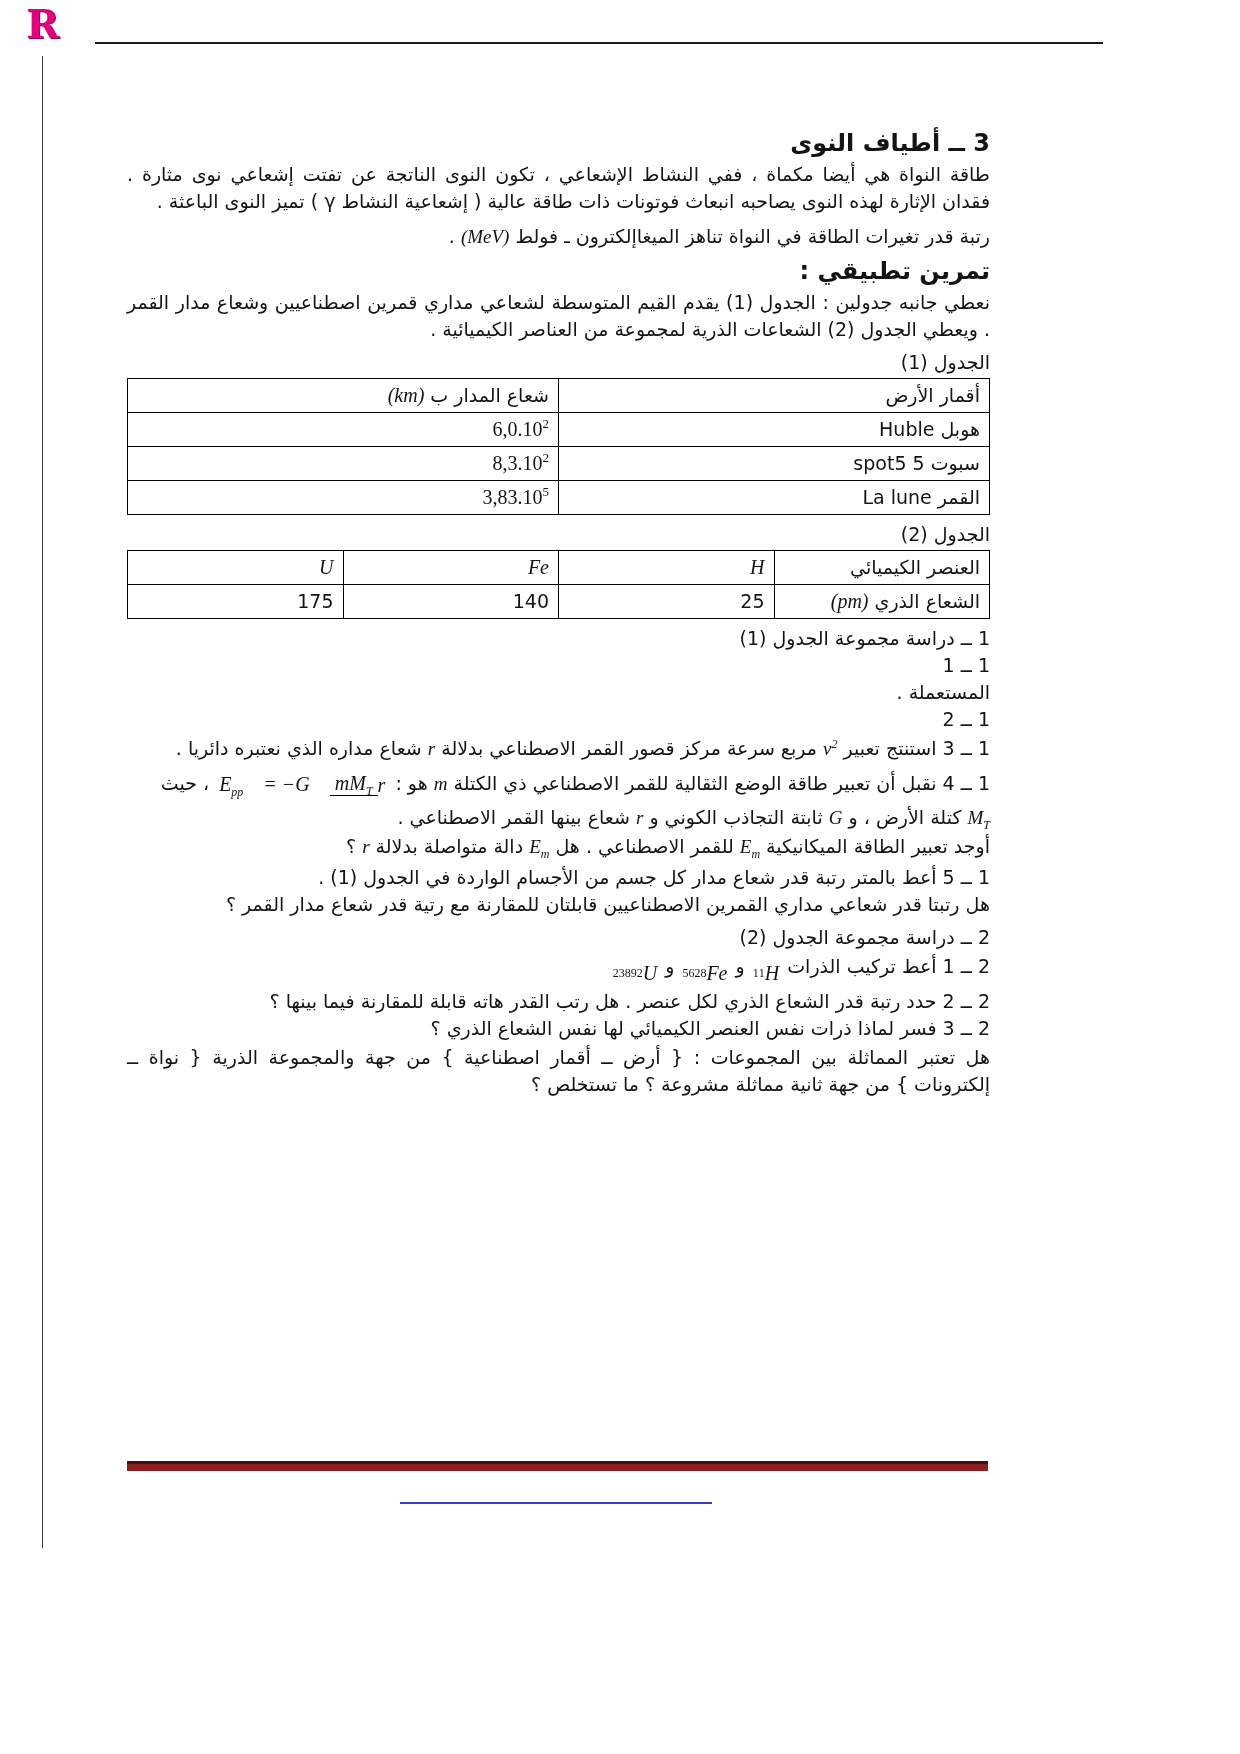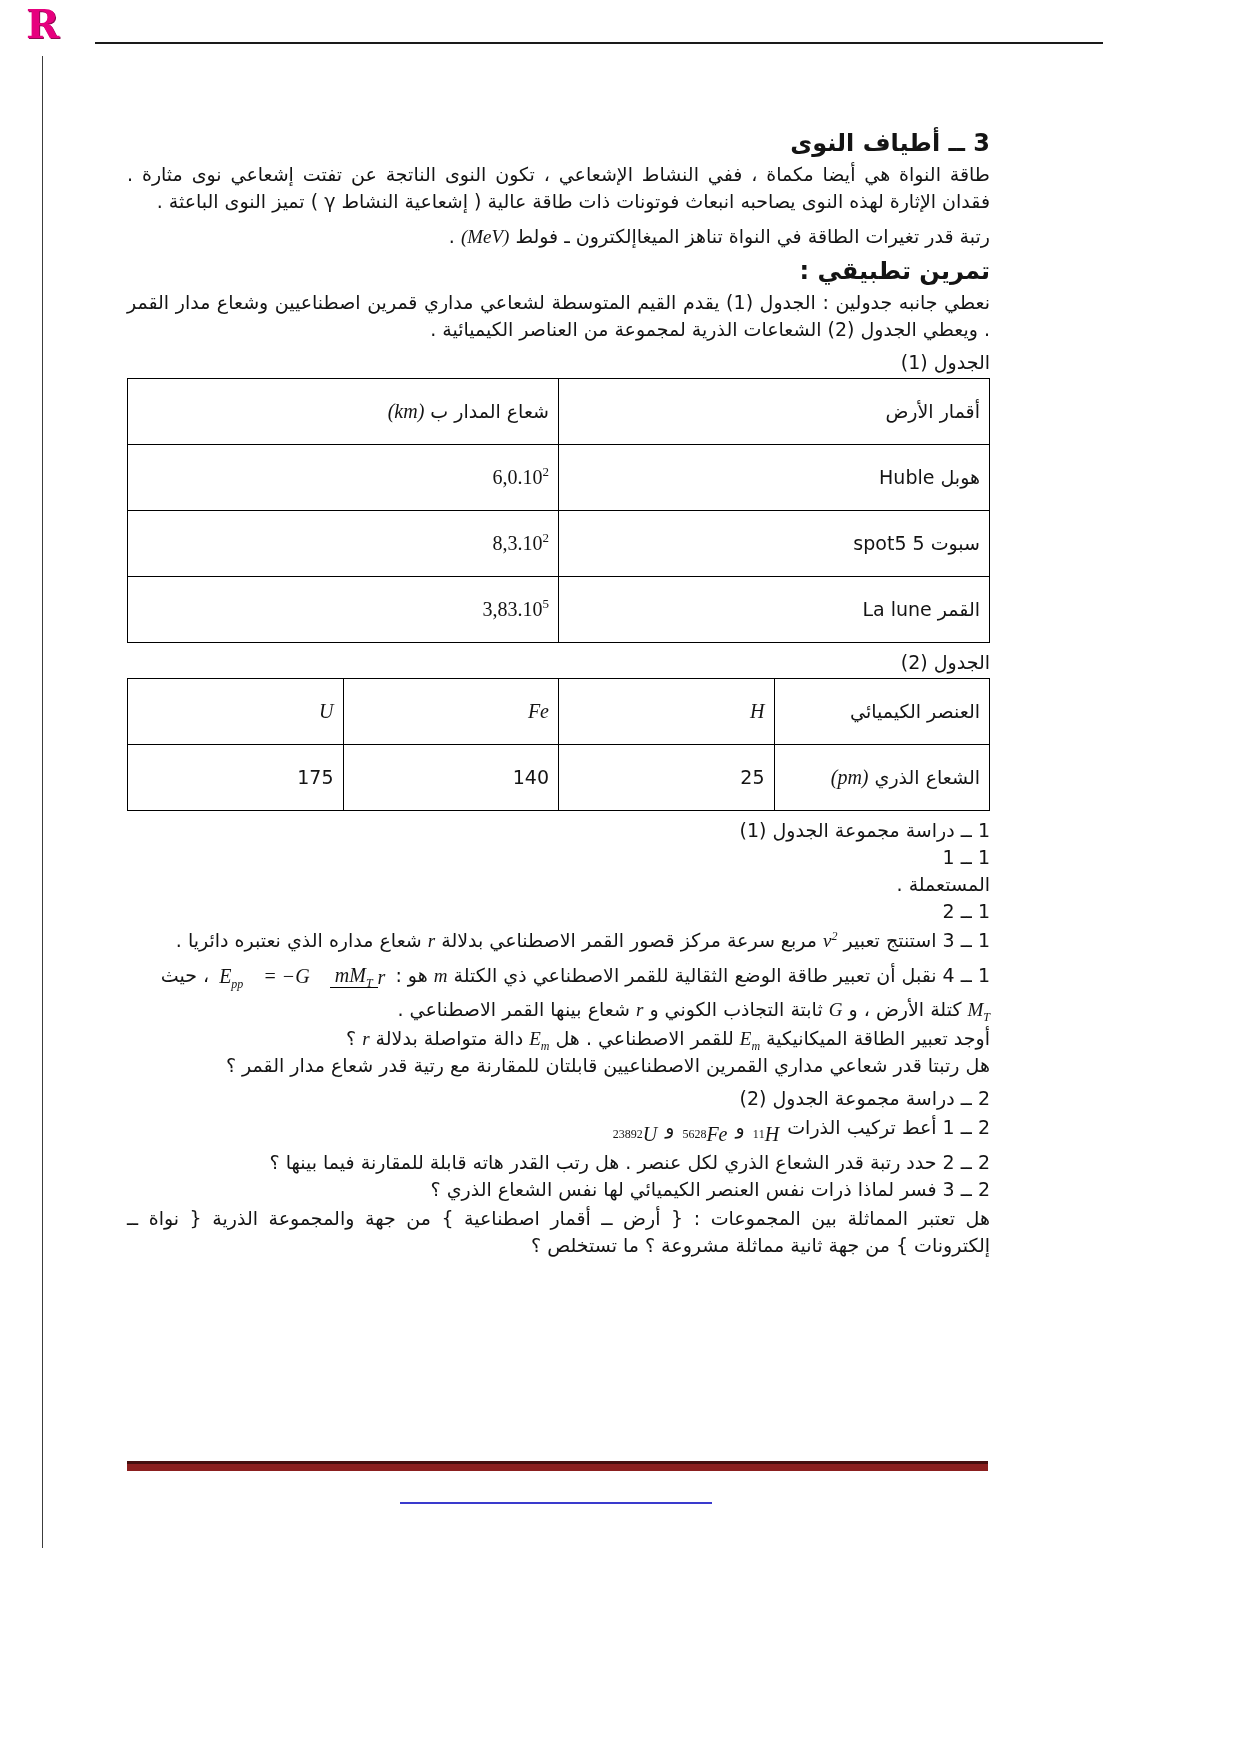--- a/index.html
+++ b/index.html
@@ -15,21 +15,21 @@
   .j{text-align:justify;}
   .b{font-weight:700;}
   .h{font-size:24px;}
   .mt2{margin-top:2px}.mt4{margin-top:4px}.mt6{margin-top:6px}.mt8{margin-top:8px}
   .math{font-family:"Liberation Serif","DejaVu Serif",serif;font-style:italic;}
   sup,sub{font-size:12px;line-height:0;}
   .snum{font-family:"Liberation Serif","DejaVu Serif",serif;font-size:20px;font-style:normal;}
   .snum sup{font-size:13px;font-style:normal;}
   .caption{margin-top:6px;}
   .tbl{width:100%;border-collapse:collapse;margin-top:2px;}
-  .tbl td{border:1px solid #000;padding:19px 9px;vertical-align:middle;}
+  .tbl td{border:1px solid #000;padding:3px 9px;vertical-align:middle;}
   .t1 td{width:50%;}
   .t2 td{width:25%;}
   .tbl .math{font-size:20px;}
   .formula{display:inline-flex;direction:ltr;align-items:center;gap:20px;vertical-align:middle;margin:0 4px;}
   .formula .math{font-size:20px;}
   .frac{display:inline-flex;flex-direction:row;align-items:center;line-height:1.05;}
   .fnum{border-bottom:1px solid #000;padding:0 5px 1px;}
   .fden{padding-top:1px;}
   .isotope{display:inline-flex;direction:ltr;align-items:center;vertical-align:-4px;margin:0 2px;}
   .iso-scripts{display:flex;flex-direction:row;align-items:flex-end;
@@ -115,20 +115,21 @@
           <span class="frac">
             <span class="fnum math"><span>mM</span><sub>T</sub></span>
             <span class="fden math">r</span>
           </span>
         </span><span> ، حيث</span></p>
 
     <p class="mt6"><span class="math" dir="ltr"><span>M</span><sub>T</sub></span><span> كتلة الأرض ، و </span><span class="math" dir="ltr">G</span><span> ثابتة التجاذب الكوني و </span><span class="math" dir="ltr">r</span><span> شعاع بينها القمر الاصطناعي .</span></p>
 
     <p class="mt2"><span>أوجد تعبير الطاقة الميكانيكية </span><span class="math" dir="ltr"><span>E</span><sub>m</sub></span><span> للقمر الاصطناعي . هل </span><span class="math" dir="ltr"><span>E</span><sub>m</sub></span><span> دالة متواصلة بدلالة </span><span class="math" dir="ltr">r</span><span> ؟</span></p>
 
+    <p class="mt4">1 ــ 5 أعط بالمتر رتبة قدر شعاع مدار كل جسم من الأجسام الواردة في الجدول (1) .</p>
     <p>هل رتبتا قدر شعاعي مداري القمرين الاصطناعيين قابلتان للمقارنة مع رتية قدر شعاع مدار القمر ؟</p>
 
     <p class="mt6">2 ــ دراسة مجموعة الجدول (2)</p>
 
     <p class="mt2"><span>2 ــ 1 أعط تركيب الذرات </span><span class="isotope">
           <span class="iso-scripts">
             <span>1</span>
             <span>1</span>
           </span>
           <span class="iso-sym">H</span>

